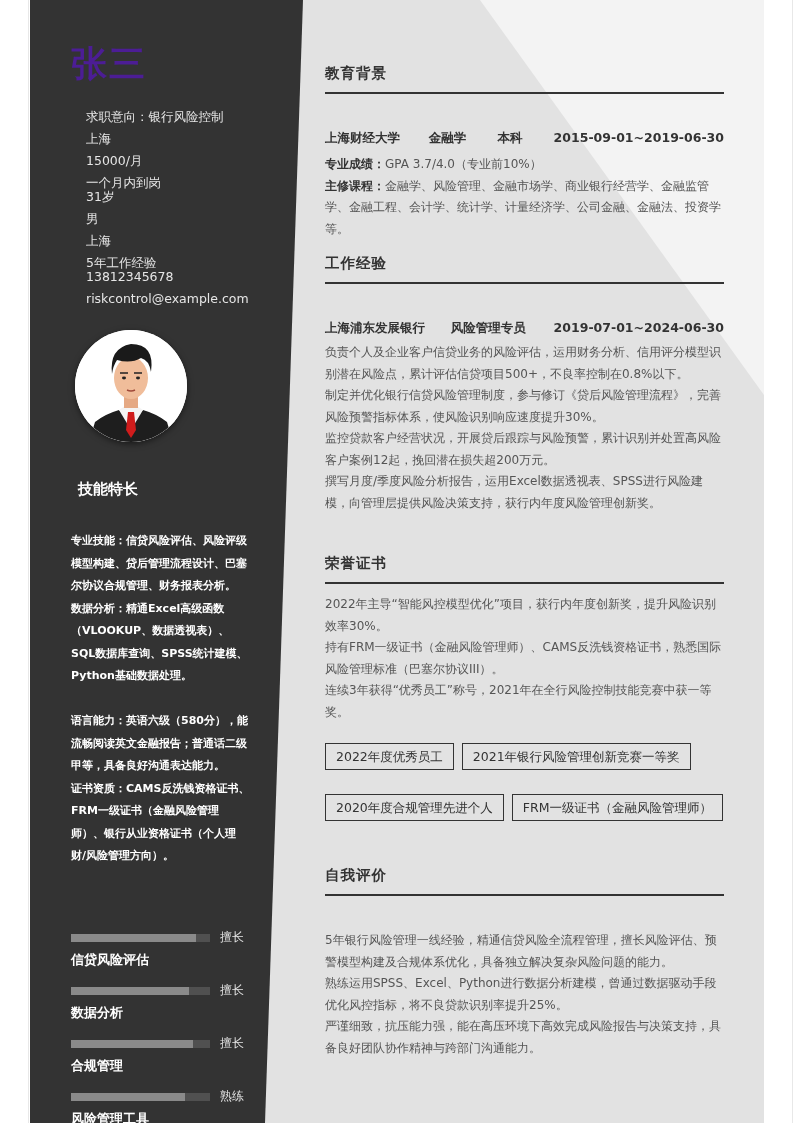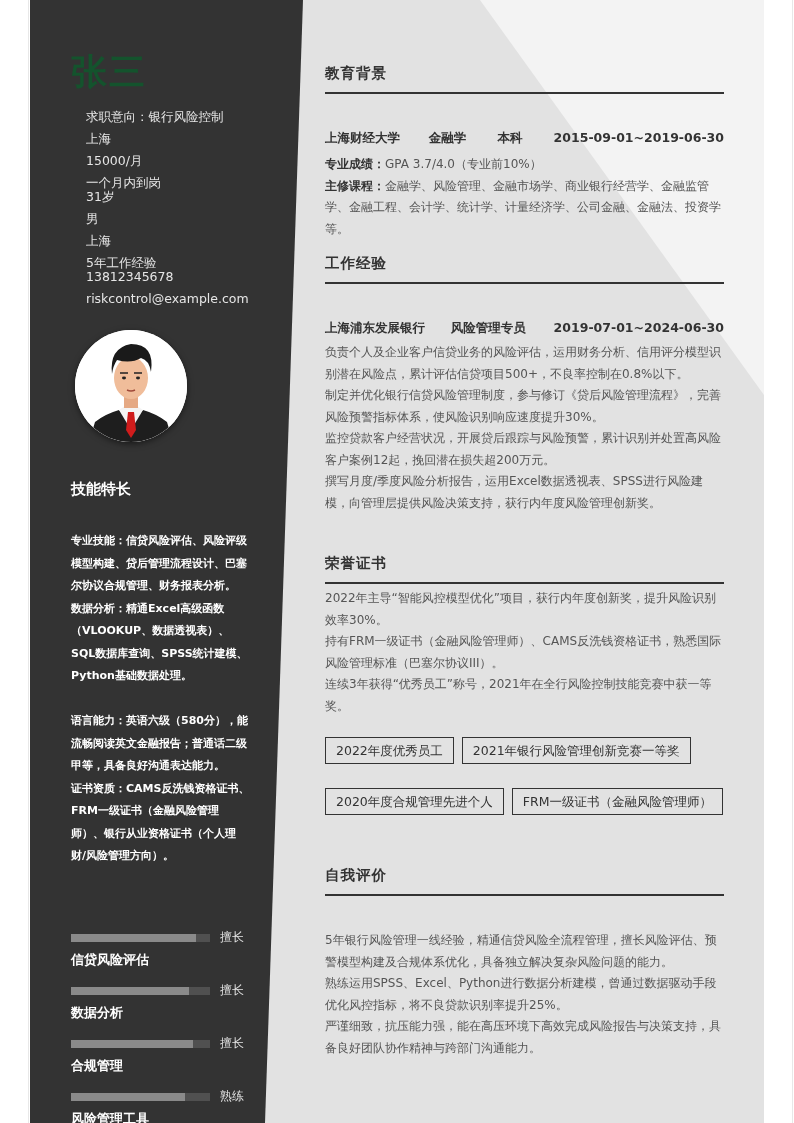--- a/index.html
+++ b/index.html
@@ -9,29 +9,29 @@
   .page-border-left { position: absolute; left: 28px; top: 0; width: 1px; height: 1123px; background: #e8e8e8; }
   .page-border-right { position: absolute; left: 792px; top: 0; width: 1px; height: 1123px; background: #e8e8e8; }
 
   .page { position: absolute; left: 30px; top: 0; width: 734px; height: 1123px; background: #e2e2e2; overflow: hidden; }
   .bg-light { position: absolute; left: 0; top: 0; width: 734px; height: 1123px; background: #f3f3f3;
     clip-path: polygon(450px 0, 734px 0, 734px 395px); }
   .sidebar-bg { position: absolute; left: 0; top: 0; width: 734px; height: 1123px; background: #333333;
     clip-path: polygon(0 0, 273px 0, 235px 1123px, 0 1123px); }
 
   .sidebar { position: absolute; left: 30px; top: 0; width: 240px; height: 1123px; color: #ffffff; overflow: hidden; }
-  .name { position: absolute; left: 41px; top: 48px; font-size: 36px; font-weight: bold; letter-spacing: 2px; color: #14532d; }
+  .name { position: absolute; left: 41px; top: 40px; font-size: 36px; font-weight: bold; letter-spacing: 2px; color: #4c1d95; }
   .info { position: absolute; left: 56px; top: 108px; font-size: 12.5px; color: #e6e6e6; }
   .info div { line-height: 18px; height: 22px; }
   .info div.tight { height: 14px; }
 
   .avatar { position: absolute; left: 45px; top: 330px; width: 112px; height: 112px; border-radius: 50%; background: #ffffff; overflow: hidden;
     box-shadow: 0 2px 6px rgba(0,0,0,0.5); }
 
-  .section-title-side { position: absolute; left: 41px; top: 480px; font-size: 15px; font-weight: bold; color: #ffffff; text-align: center; }
+  .section-title-side { position: absolute; left: 48px; top: 480px; font-size: 15px; font-weight: bold; color: #ffffff; text-align: center; }
   .skills-text { position: absolute; left: 41px; top: 530px; width: 180px; font-size: 11px; font-weight: bold; color: #ffffff; line-height: 22.5px; }
   .skills-text p { margin: 0; }
   .skills-text .gap { height: 22.5px; }
 
   .bars { position: absolute; left: 41px; top: 931px; width: 190px; }
   .bar-row { height: 53px; position: relative; }
   .bar-track { position: absolute; left: 0; top: 3px; width: 139px; height: 8px; background: #505050; }
   .bar-fill { position: absolute; left: 0; top: 0; height: 8px; background: #8a8a8a; }
   .bar-level { position: absolute; left: 149px; top: -2px; font-size: 12px; color: #e6e6e6; text-align: right; }
   .bar-label { position: absolute; left: 0; top: 20px; font-size: 13px; font-weight: bold; color: #ffffff; }
@@ -161,21 +161,21 @@
       <div>负责个人及企业客户信贷业务的风险评估，运用财务分析、信用评分模型识别潜在风险点，累计评估信贷项目500+，不良率控制在0.8%以下。</div>
       <div>制定并优化银行信贷风险管理制度，参与修订《贷后风险管理流程》，完善风险预警指标体系，使风险识别响应速度提升30%。</div>
       <div>监控贷款客户经营状况，开展贷后跟踪与风险预警，累计识别并处置高风险客户案例12起，挽回潜在损失超200万元。</div>
       <div>撰写月度/季度风险分析报告，运用Excel数据透视表、SPSS进行风险建模，向管理层提供风险决策支持，获行内年度风险管理创新奖。</div>
     </div>
   </div>
 
   <div class="sec" style="top:554px">
     <div class="sec-title">荣誉证书</div>
     <div class="sec-rule"></div>
-    <div class="para" style="margin-top:4px">
+    <div class="para" style="margin-top:10px">
       <div>2022年主导“智能风控模型优化”项目，获行内年度创新奖，提升风险识别效率30%。</div>
       <div>持有FRM一级证书（金融风险管理师）、CAMS反洗钱资格证书，熟悉国际风险管理标准（巴塞尔协议III）。</div>
       <div>连续3年获得“优秀员工”称号，2021年在全行风险控制技能竞赛中获一等奖。</div>
     </div>
     <div class="tags">
       <div class="tag">2022年度优秀员工</div>
       <div class="tag">2021年银行风险管理创新竞赛一等奖</div>
       <div class="tag">2020年度合规管理先进个人</div>
       <div class="tag">FRM一级证书（金融风险管理师）</div>
     </div>

